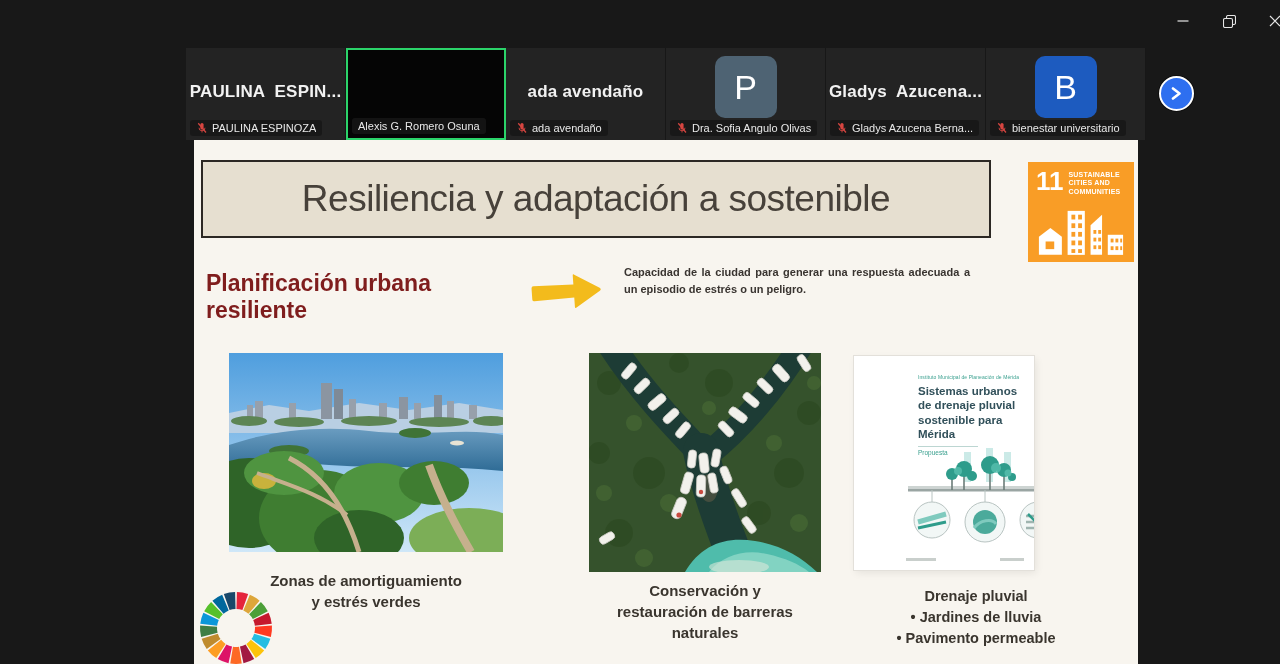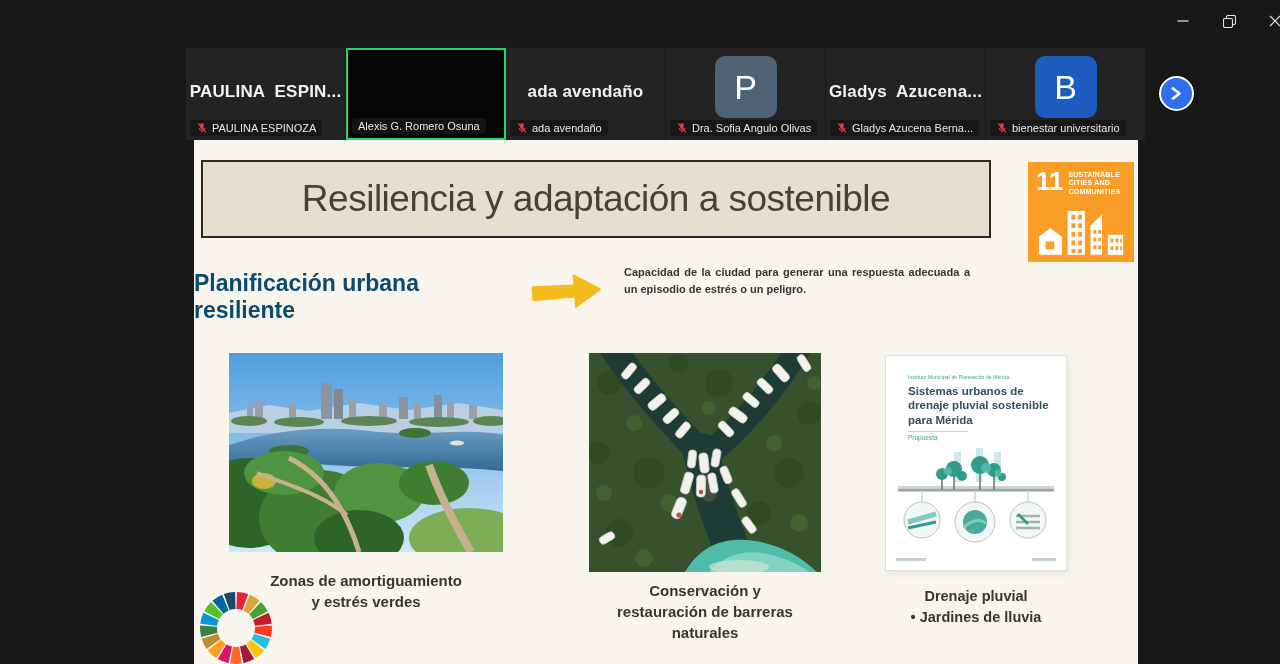--- a/index.html
+++ b/index.html
@@ -36,32 +36,32 @@
     border:2px solid #2c2824; display:flex; align-items:center; justify-content:center; }
   .header-box h1 { font-size:37px; font-weight:500; color:#47413a; letter-spacing:-.5px; }
 
   .sdg-badge { position:absolute; left:834px; top:22px; width:106px; height:100px; background:#f99d26;
     padding:7px 6px 22px 8px; overflow:hidden; }
   .sdg-top { display:flex; gap:5px; align-items:flex-start; }
   .sdg-num { color:#fff; font-size:26px; font-weight:bold; line-height:.95; }
   .sdg-label { color:#fff; font-size:7px; font-weight:bold; line-height:1.2; letter-spacing:.2px; padding-top:2px; }
   .sdg-buildings { position:absolute; left:9px; bottom:7px; }
 
-  .left-heading { position:absolute; left:0; top:130px; width:260px;
-    font-size:23px; font-weight:bold; line-height:1.18; color:#0c4a6e; }
+  .left-heading { position:absolute; left:12px; top:130px; width:260px;
+    font-size:23px; font-weight:bold; line-height:1.18; color:#7f1d1d; }
   .arrow-wrap { position:absolute; left:336px; top:132px; transform:rotate(-4deg); }
   .definition { position:absolute; left:430px; top:124px; width:346px; font-size:11px; font-weight:bold;
     line-height:1.55; text-align:justify; color:#393430; }
 
   .fig { position:absolute; overflow:hidden; }
   .fig svg { display:block; }
   .fig1 { left:35px; top:213px; width:274px; height:199px; }
   .fig2 { left:395px; top:213px; width:232px; height:219px; }
-  .fig3 { left:692px; top:216px; width:180px; height:214px; background:#fff;
-    box-shadow:0 0 0 1px #e3e0da, 2px 3px 8px rgba(0,0,0,.08); }
+  .fig3 { left:660px; top:216px; width:180px; height:214px; background:#fff;
+    box-shadow:0 0 0 1px #e3e0da, 2px 3px 8px rgba(0,0,0,.08);padding-left:42px; }
 
   .caption { position:absolute; text-align:center; font-weight:bold; color:#3a352e; font-size:15px; line-height:1.4; }
   .cap1 { left:72px; top:430px; width:200px; }
   .cap2 { left:416px; top:440px; width:190px; }
   .cap3 { left:692px; top:446px; width:180px; font-size:14.5px; }
   .cap3 ul { list-style:none; margin-top:1px; }
   .cap3 li::before { content:"•  "; }
 
   
   .doc-inner { position:relative; width:100%; height:100%; padding:18px 14px 10px 22px; }
@@ -406,20 +406,21 @@
           </g>
         </svg>
         <div class="doc-footbar" style="left:10px; width:30px;"></div>
         <div class="doc-footbar" style="right:10px; width:24px;"></div>
       </div>
     </div>
     <div class="caption cap3">
       <div>Drenaje pluvial</div>
       <ul>
         <li>Jardines de lluvia</li>
+        <li>Pavimento permeable</li>
       </ul>
     </div>
 
     <svg class="sdg-wheel" id="sdg-wheel-svg" viewBox="0 0 76 76">
         <path d="M38.89990625292964,2.0112494140747046 A36,36 0 0 1 50.161498635729316,4.116405873444386 L44.418568724412694,20.116991988762315 A19,19 0 0 0 38.47495052237954,19.00593719076165 Z" fill="#E5243B"></path>
         <path d="M51.83977381557776,4.766573141885466 A36,36 0 0 1 61.58042574444272,10.79772947508199 L50.445224698455874,23.643246111848825 A19,19 0 0 0 45.304325069332705,20.460135824883995 Z" fill="#DDA63A"></path>
         <path d="M62.91050323559799,12.01025531965999 A36,36 0 0 1 69.81468569271942,21.15287044409423 L54.79108411560192,29.108459401049732 A19,19 0 0 0 51.147210041010055,24.283190307598325 Z" fill="#4C9F38"></path>
         <path d="M70.6169311597872,22.763996530661235 A36,36 0 0 1 73.75219604693518,33.78330961279907 L56.8692145803269,35.774524517866176 A19,19 0 0 0 55.214491445443244,29.958775946737873 Z" fill="#C5192D"></path>
         <path d="M73.91826179419235,35.575444435806375 A36,36 0 0 1 72.86117421525506,46.98323618378345 L56.398953058051276,42.74115243033015 A19,19 0 0 0 56.956860391379294,36.720373452231144 Z" fill="#FF3A21"></path>
         <path d="M72.36863214333246,48.71434200482204 A36,36 0 0 1 67.26195763336987,58.96992693031777 L53.44381097316743,49.067461435445495 A19,19 0 0 0 56.13900029786991,43.65479161365607 Z" fill="#26BDE2"></path>

